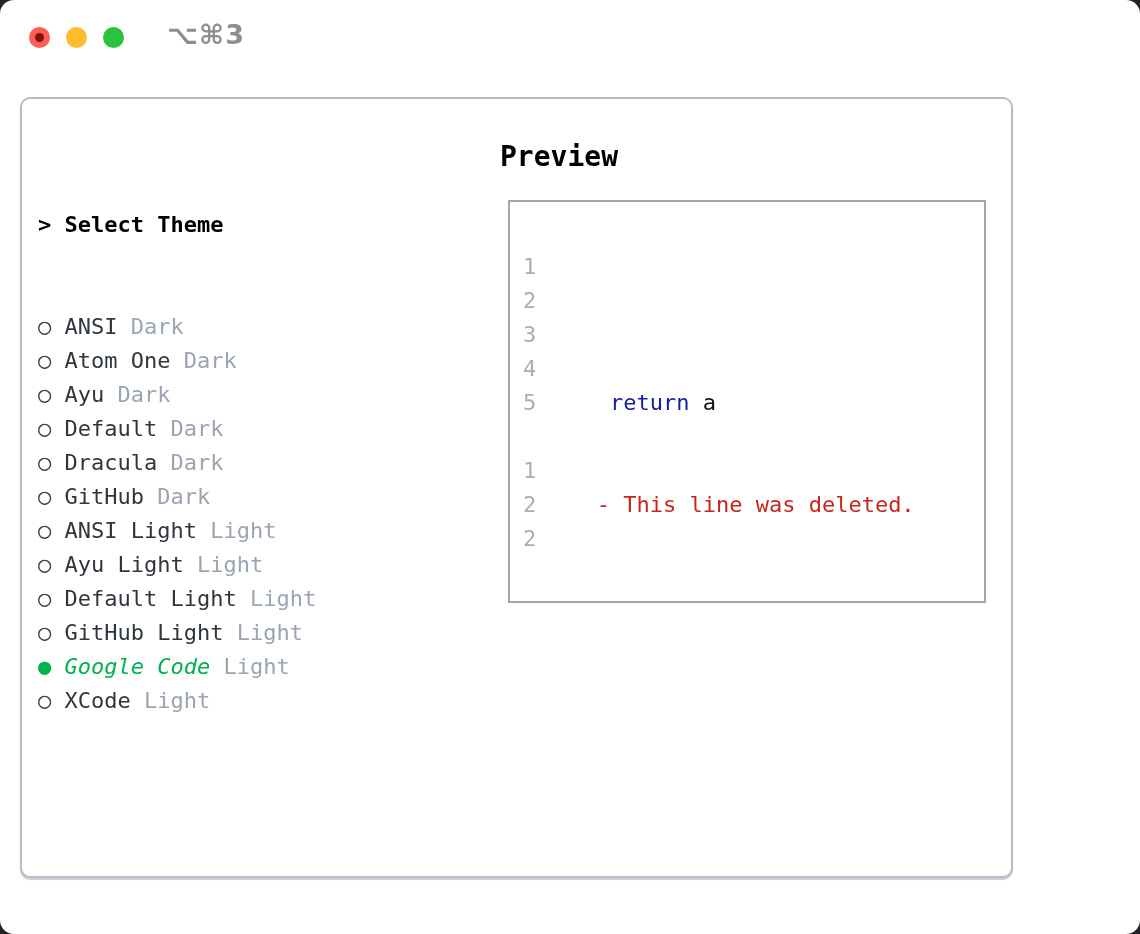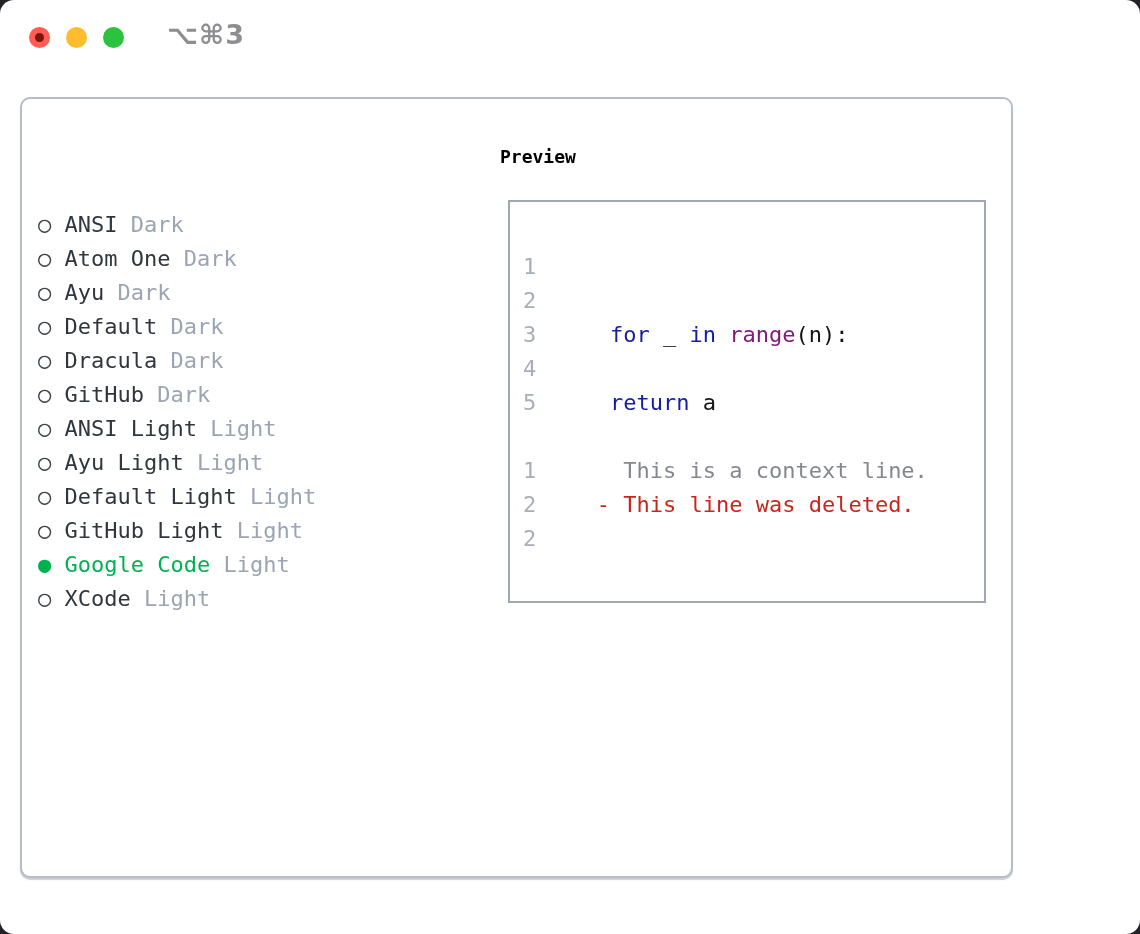--- a/index.html
+++ b/index.html
@@ -39,26 +39,26 @@
     position:absolute;left:16px;top:41px;
     font-size:22px;line-height:34px;white-space:pre;
     color:var(--c-item,#30363d);
   }
   .line{height:34px;}
   .hdr{font-weight:700;color:var(--c-header,#000);}
   .prompt-marker{font-weight:700;color:var(--c-header,#000);}
   .marker{color:var(--c-marker,#3d444c);}
   .marker.sel{color:var(--c-accent,#00b150);}
   .item-name{color:var(--c-item,#30363d);}
-  .item-name.sel{color:var(--c-accent,#00b150);}
+  .item-name.sel{color:var(--c-accent,#00b150);font-style:italic;}
   .variant{color:var(--c-variant,#9aa4b3);}
   
   .preview-title{
     position:absolute;left:478px;top:41px;
-    font-size:18px;line-height:34px;font-weight:700;color:var(--c-header,#000);
+    font-size:28px;line-height:34px;font-weight:700;color:var(--c-header,#000);
   }
   .preview-box{
     position:absolute;left:486px;top:101px;width:478px;height:403px;
     box-sizing:border-box;border:2px solid var(--c-border-preview,#9fa7b0);
     padding-top:48px;background:#fff;overflow:hidden;
   }
   .code-line{display:flex;height:34px;font-size:22px;line-height:34px;}
   .gutter{flex:none;width:34px;padding-left:13px;color:var(--c-gutter,#a6aeba);}
   .code-text{white-space:pre;color:var(--c-pln,#111316);}
   .tok-kwd{color:var(--c-kwd,#141e9f);}
@@ -77,55 +77,54 @@
   <div class="titlebar">
     <div class="light light-red"></div>
     <div class="light light-yellow"></div>
     <div class="light light-green"></div>
     <div class="window-title">⌥⌘3</div>
   </div>
 
   <div class="main-box">
 
     <div class="left-col">
+      <div class="line"><span class="prompt-marker">&gt;</span><span> </span><span class="hdr">Select Theme</span></div>
       <div id="themes-container"><div class="line"><span class="marker">○</span><span class="item-name"> ANSI</span><span class="variant"> Dark</span></div><div class="line"><span class="marker">○</span><span class="item-name"> Atom One</span><span class="variant"> Dark</span></div><div class="line"><span class="marker">○</span><span class="item-name"> Ayu</span><span class="variant"> Dark</span></div><div class="line"><span class="marker">○</span><span class="item-name"> Default</span><span class="variant"> Dark</span></div><div class="line"><span class="marker">○</span><span class="item-name"> Dracula</span><span class="variant"> Dark</span></div><div class="line"><span class="marker">○</span><span class="item-name"> GitHub</span><span class="variant"> Dark</span></div><div class="line"><span class="marker">○</span><span class="item-name"> ANSI Light</span><span class="variant"> Light</span></div><div class="line"><span class="marker">○</span><span class="item-name"> Ayu Light</span><span class="variant"> Light</span></div><div class="line"><span class="marker">○</span><span class="item-name"> Default Light</span><span class="variant"> Light</span></div><div class="line"><span class="marker">○</span><span class="item-name"> GitHub Light</span><span class="variant"> Light</span></div><div class="line"><span class="marker sel">●</span><span class="item-name sel"> Google Code</span><span class="variant"> Light</span></div><div class="line"><span class="marker">○</span><span class="item-name"> XCode</span><span class="variant"> Light</span></div></div>
       <div class="line"> </div>
       
       
       
       
     </div>
 
     <div class="preview-title">Preview</div>
 
     <div class="preview-box">
       <div id="code-container">
           <div class="code-line">
             <span class="gutter">1</span>
           </div>
           <div class="code-line">
             <span class="gutter">2</span>
           </div>
           <div class="code-line">
             <span class="gutter">3</span>
-            <span class="code-text"><span class="tok-pln">    </span><span class="tok-kwd">for</span><span class="tok-pln"> _ </span><span class="tok-kwd">in</span><span class="tok-pln"> </span><span class="tok-typ">range</span><span class="tok-pln">(n):</span></span>
           </div>
           <div class="code-line">
             <span class="gutter">4</span>
           </div>
           <div class="code-line">
             <span class="gutter">5</span>
             <span class="code-text"><span class="tok-pln">    </span><span class="tok-kwd">return</span><span class="tok-pln"> a</span></span>
           </div>
         </div>
       <div class="code-line"> </div>
       <div id="diff-container">
           <div class="code-line">
             <span class="gutter">1</span>
-            <span class="code-text diff-context">     This is a context line.</span>
           </div>
           <div class="code-line">
             <span class="gutter">2</span>
             <span class="code-text diff-deleted">   - This line was deleted.</span>
           </div>
           <div class="code-line">
             <span class="gutter">2</span>
           </div>
         </div>
     </div>

